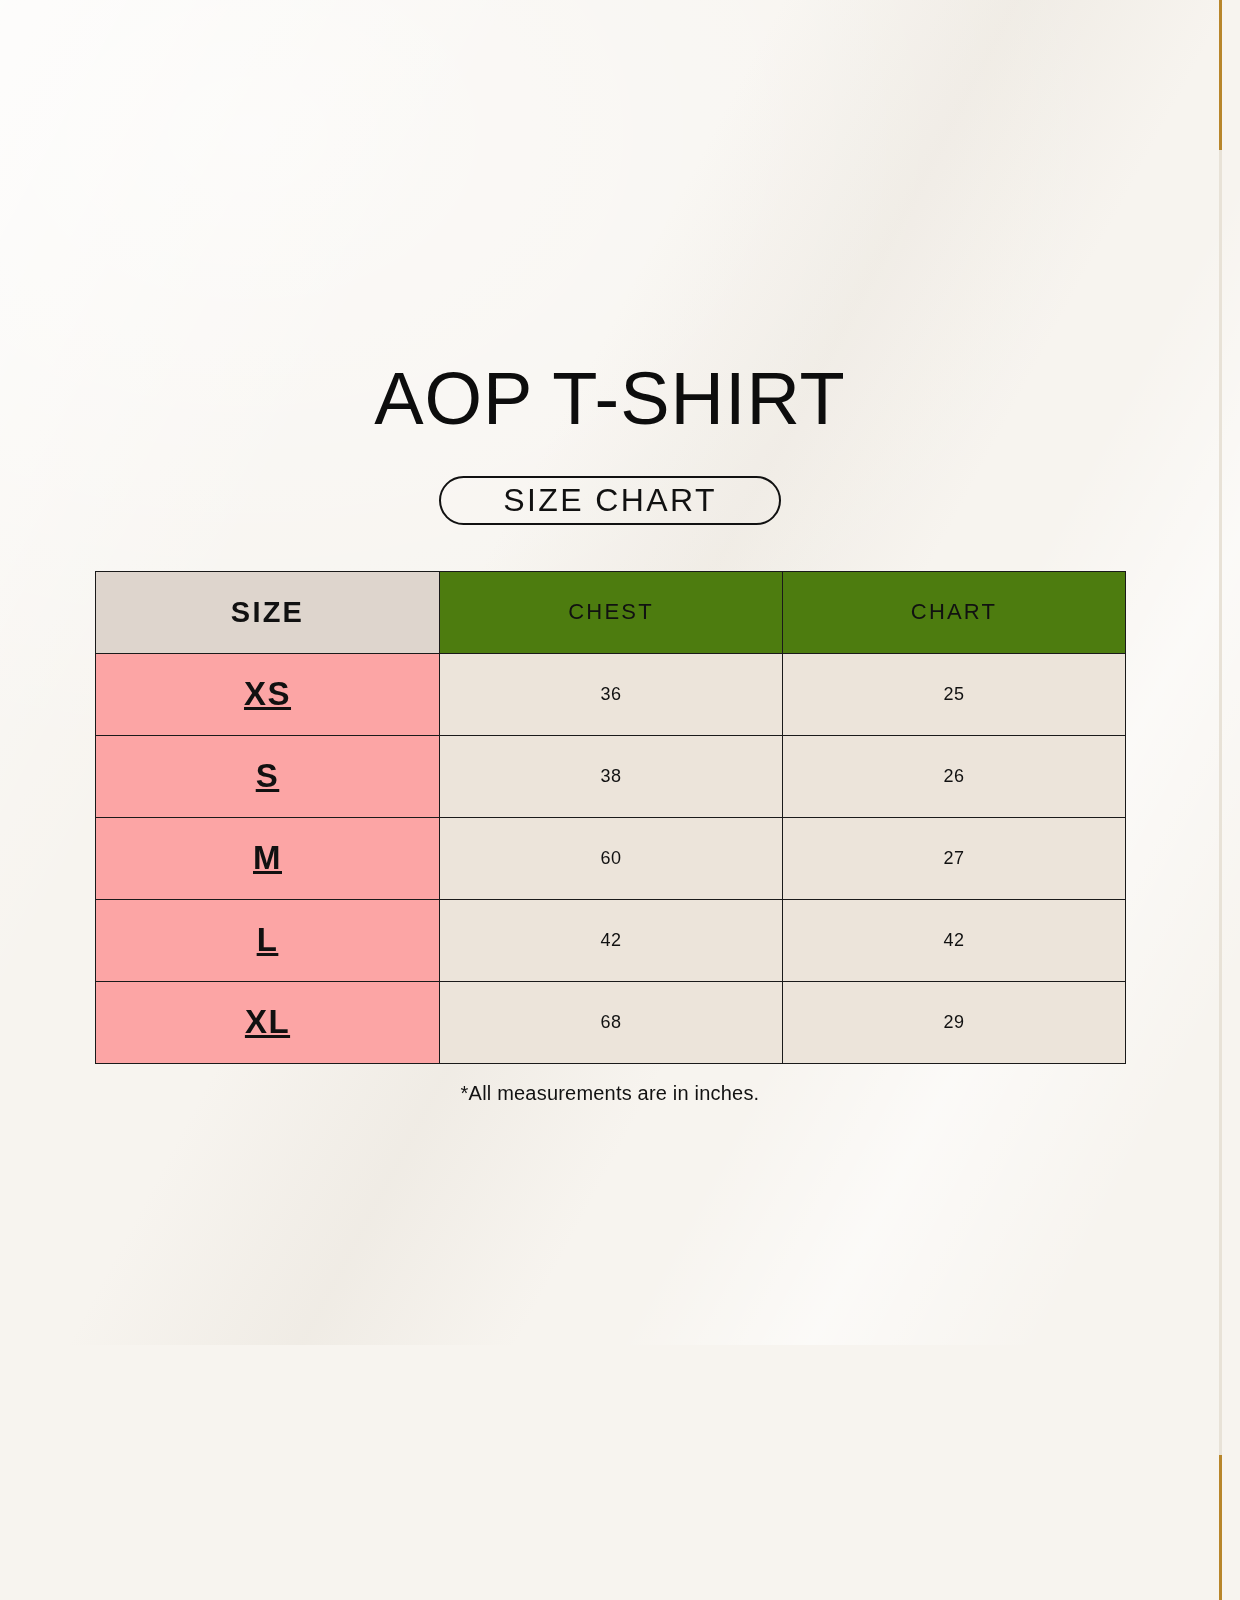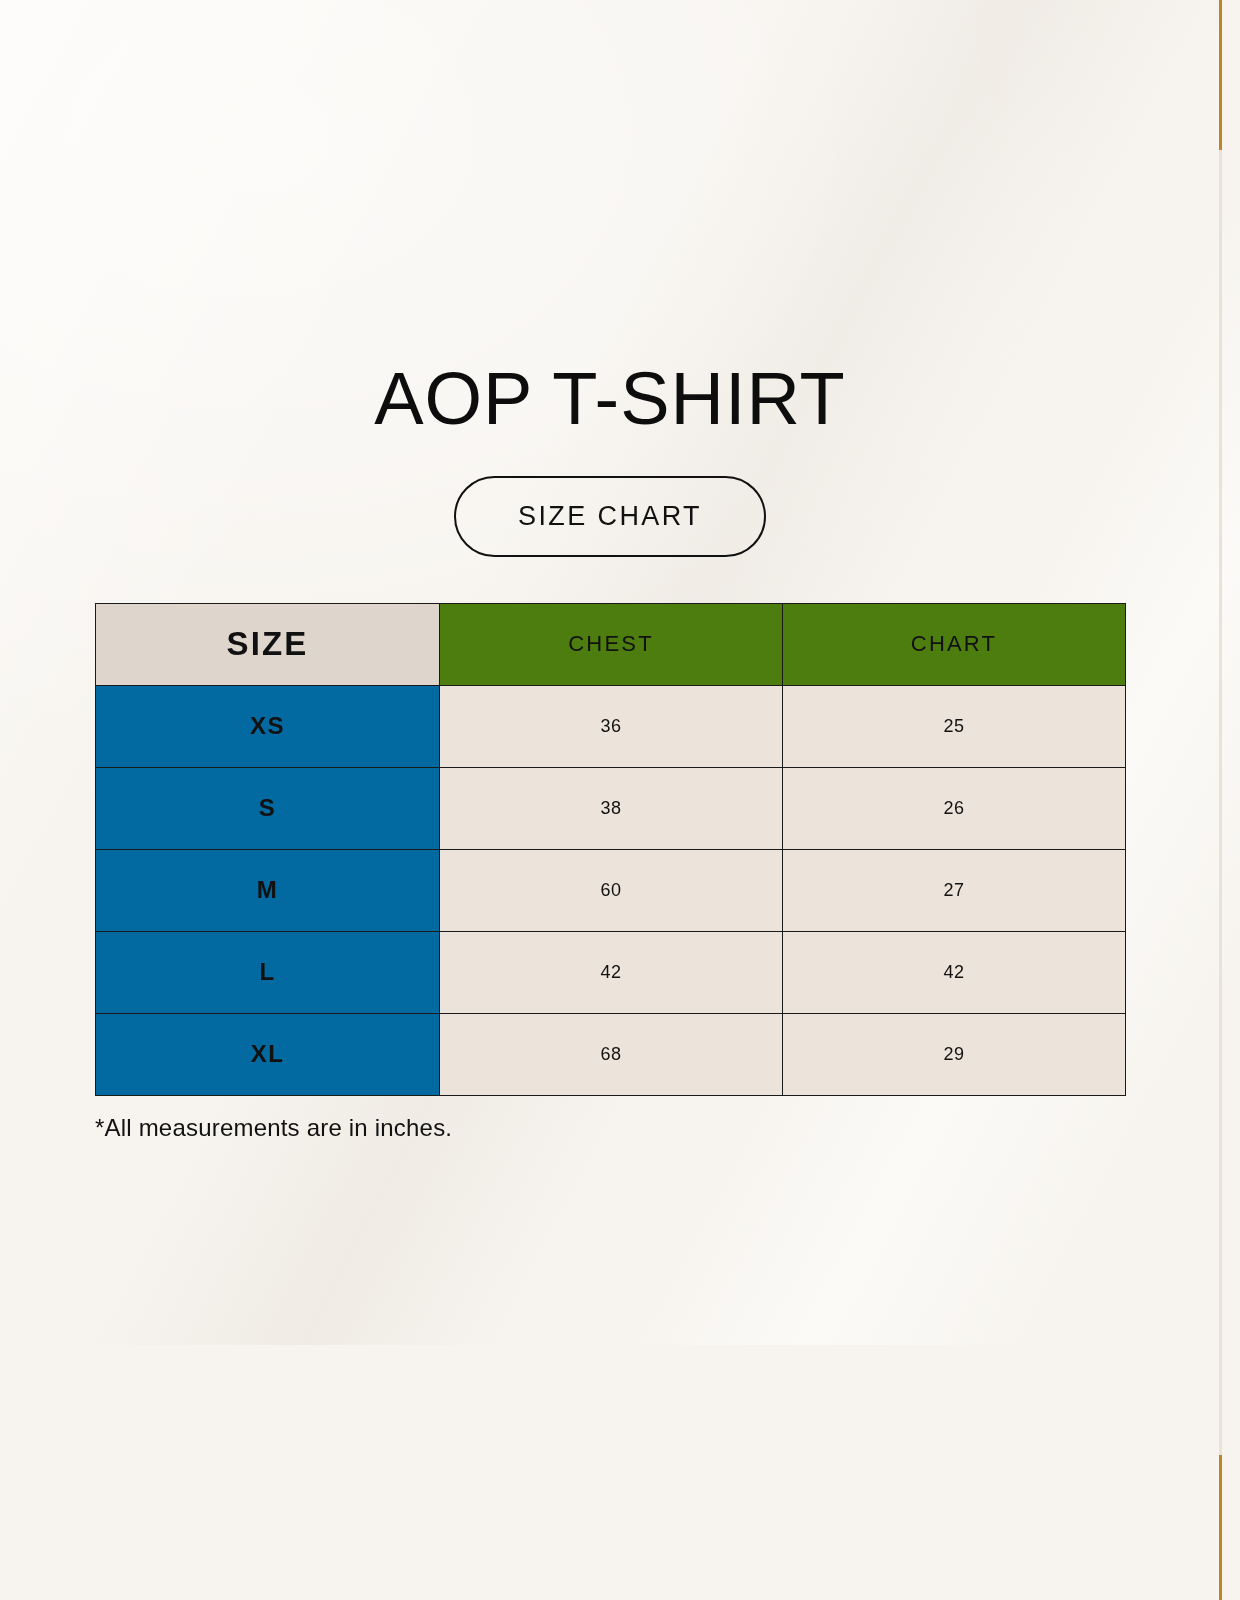--- a/index.html
+++ b/index.html
@@ -66,22 +66,22 @@
   }
 
   .badge-wrap {
     display: flex;
     justify-content: center;
     margin-top: 38px;
   }
   .badge {
     border: 2px solid #111;
     border-radius: 44px;
-    padding: 23px 62px;
-    font-size: 27px;
+    padding: 4px 62px;
+    font-size: 32px;
     letter-spacing: 2.4px;
     font-weight: 400;
     color: #111;
     background: transparent;
     white-space: nowrap;
   }
 
   table.size-chart {
     margin-top: 46px;
     border-collapse: collapse;
@@ -93,47 +93,48 @@
     border: 1.5px solid #1a1a1a;
     text-align: center;
     height: 81px;
     padding: 0;
   }
   col.col-size { width: 344px; }
   col.col-data { width: 343px; }
 
   th.head-size {
     background: #ded5cd;
-    font-size: 33px;
+    font-size: 29px;
     font-weight: bold;
     letter-spacing: 2.2px;
   }
   th.head-measure {
     background: #4d7c0f;
     font-size: 22px;
     font-weight: normal;
     letter-spacing: 2.2px;
   }
 
   td.cell-size {
-    background: #0369a1;
-    font-size: 24px;
+    background: #fca5a5;
+    font-size: 33px;
     font-weight: bold;
     letter-spacing: 1.5px;
+    text-decoration: underline;
   }
   td.cell-value {
     background: #ece4da;
     font-size: 18px;
     font-weight: 400;
     letter-spacing: 0.5px;
   }
 
   .footnote {
-    text-align: left;
-    font-size: 24px;
+    text-align: center;
+    font-size: 20px;
     margin-top: 18px;
     letter-spacing: 0.2px;
     color: #121212;
   }
 </style>
 </head>
 <body>
 
 <div class="page">
 

